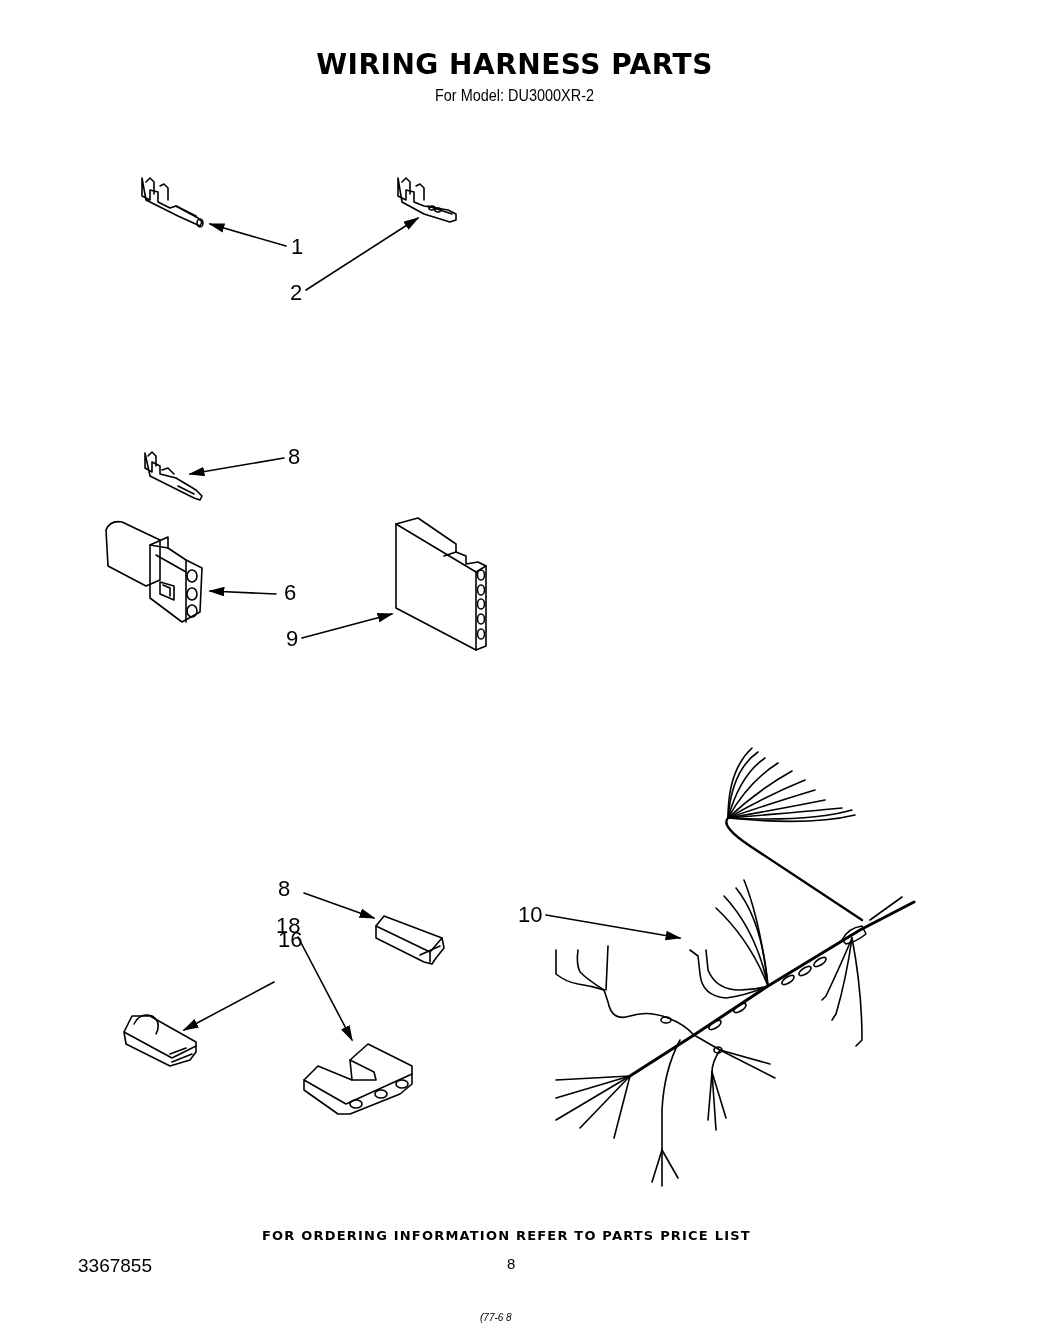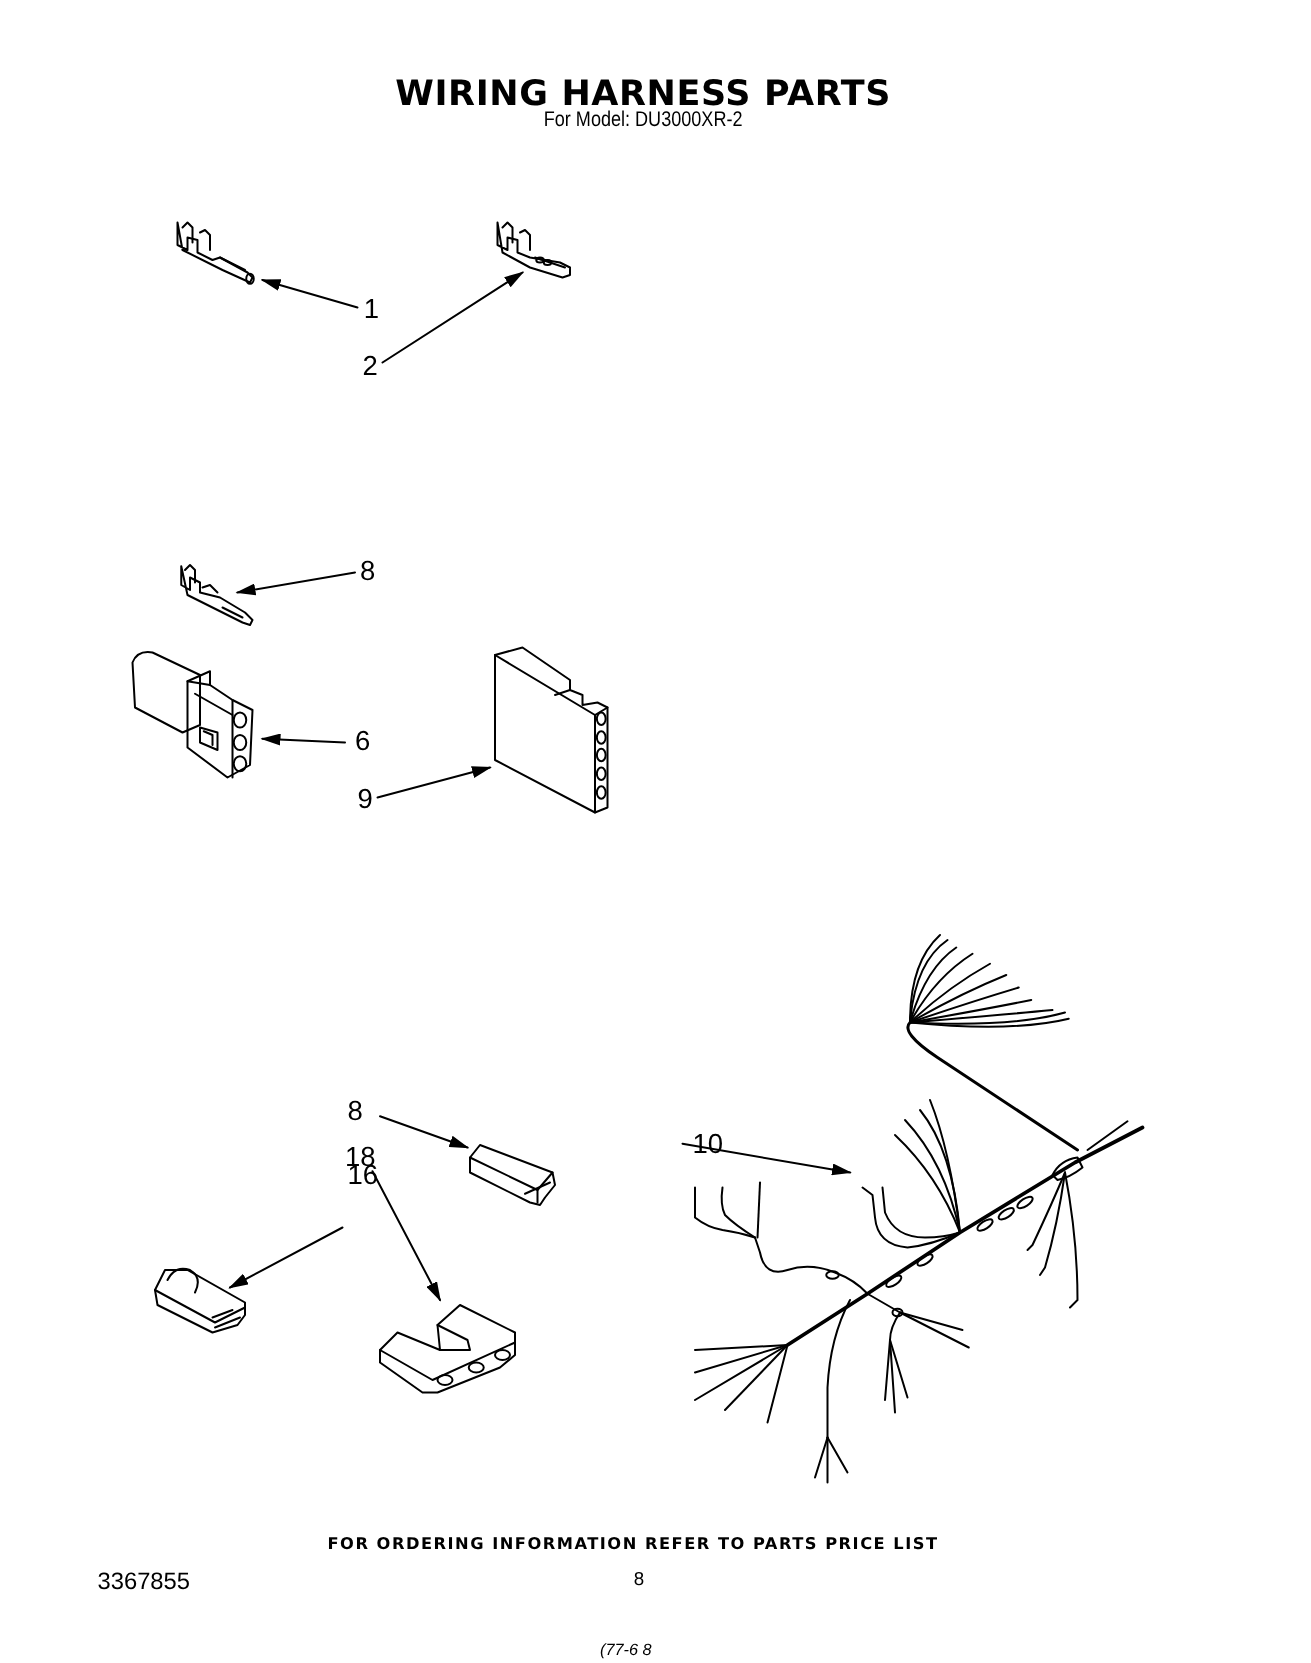--- a/index.html
+++ b/index.html
@@ -1,23 +1,23 @@
 <!DOCTYPE html>
 <html><head>
   <meta charset="utf-8">
   <style>
     html, body { margin: 0; padding: 0; background: #ffffff; }
     body { width: 1049px; height: 1330px; position: relative; overflow: hidden; font-family: "Liberation Sans", sans-serif; color: #000; }
-    .title { position: absolute; left: 0; width: 1029px; top: 58px; text-align: center; font-family: "DejaVu Sans", sans-serif; font-weight: bold; font-size: 28px; letter-spacing: 0.5px; }
+    .title { position: absolute; left: 0; width: 1029px; top: 48px; text-align: center; font-family: "DejaVu Sans", sans-serif; font-weight: bold; font-size: 28px; letter-spacing: 0.5px; }
     .subtitle { position: absolute; left: 0; width: 1029px; top: 86px; text-align: center; font-family: "Liberation Sans", sans-serif; font-size: 17px; transform: scaleX(0.85); }
     .callout { position: absolute; font-family: "Liberation Sans", sans-serif; font-size: 22px; line-height: 22px; }
     .footer-note { position: absolute; top: 1228px; left: 262px; font-family: "DejaVu Sans", sans-serif; font-weight: bold; font-size: 13px; letter-spacing: 1.2px; }
     .doc-number { position: absolute; top: 1255px; left: 78px; font-size: 19px; }
     .page-number { position: absolute; top: 1255px; left: 507px; font-size: 15px; }
-    .stamp { position: absolute; top: 1312px; left: 480px; font-size: 13px; font-style: italic; }
+    .stamp { position: absolute; top: 1312px; left: 480px; font-size: 10px; font-style: italic; }
     svg.art { position: absolute; left: 0; top: 0; }
   </style>
 </head>
 <body>
 
 <div class="title">WIRING HARNESS PARTS</div>
 <div class="subtitle">For Model: DU3000XR-2</div>
 
 <svg class="art" width="1049" height="1330" viewBox="0 0 1049 1330" fill="none" stroke="#000" stroke-width="1.6" stroke-linejoin="round" stroke-linecap="round">
   <defs>
@@ -190,18 +190,18 @@
 </svg>
 
 <div class="callout" style="left:291px; top:236px;">1</div>
 <div class="callout" style="left:290px; top:282px;">2</div>
 <div class="callout" style="left:288px; top:446px;">8</div>
 <div class="callout" style="left:284px; top:582px;">6</div>
 <div class="callout" style="left:286px; top:628px;">9</div>
 <div class="callout" style="left:278px; top:878px;">8</div>
 <div class="callout" style="left:276px; top:915px;">18</div>
 <div class="callout" style="left:278px; top:929px;">16</div>
-<div class="callout" style="left:518px; top:904px;margin-left:36px;">10</div>
+<div class="callout" style="left:518px; top:904px;">10</div>
 
 <div class="footer-note">FOR ORDERING INFORMATION REFER TO PARTS PRICE LIST</div>
 <div class="doc-number">3367855</div>
 <div class="page-number">8</div>
 <div class="stamp">(77-6 8</div>
 
 </body></html>

